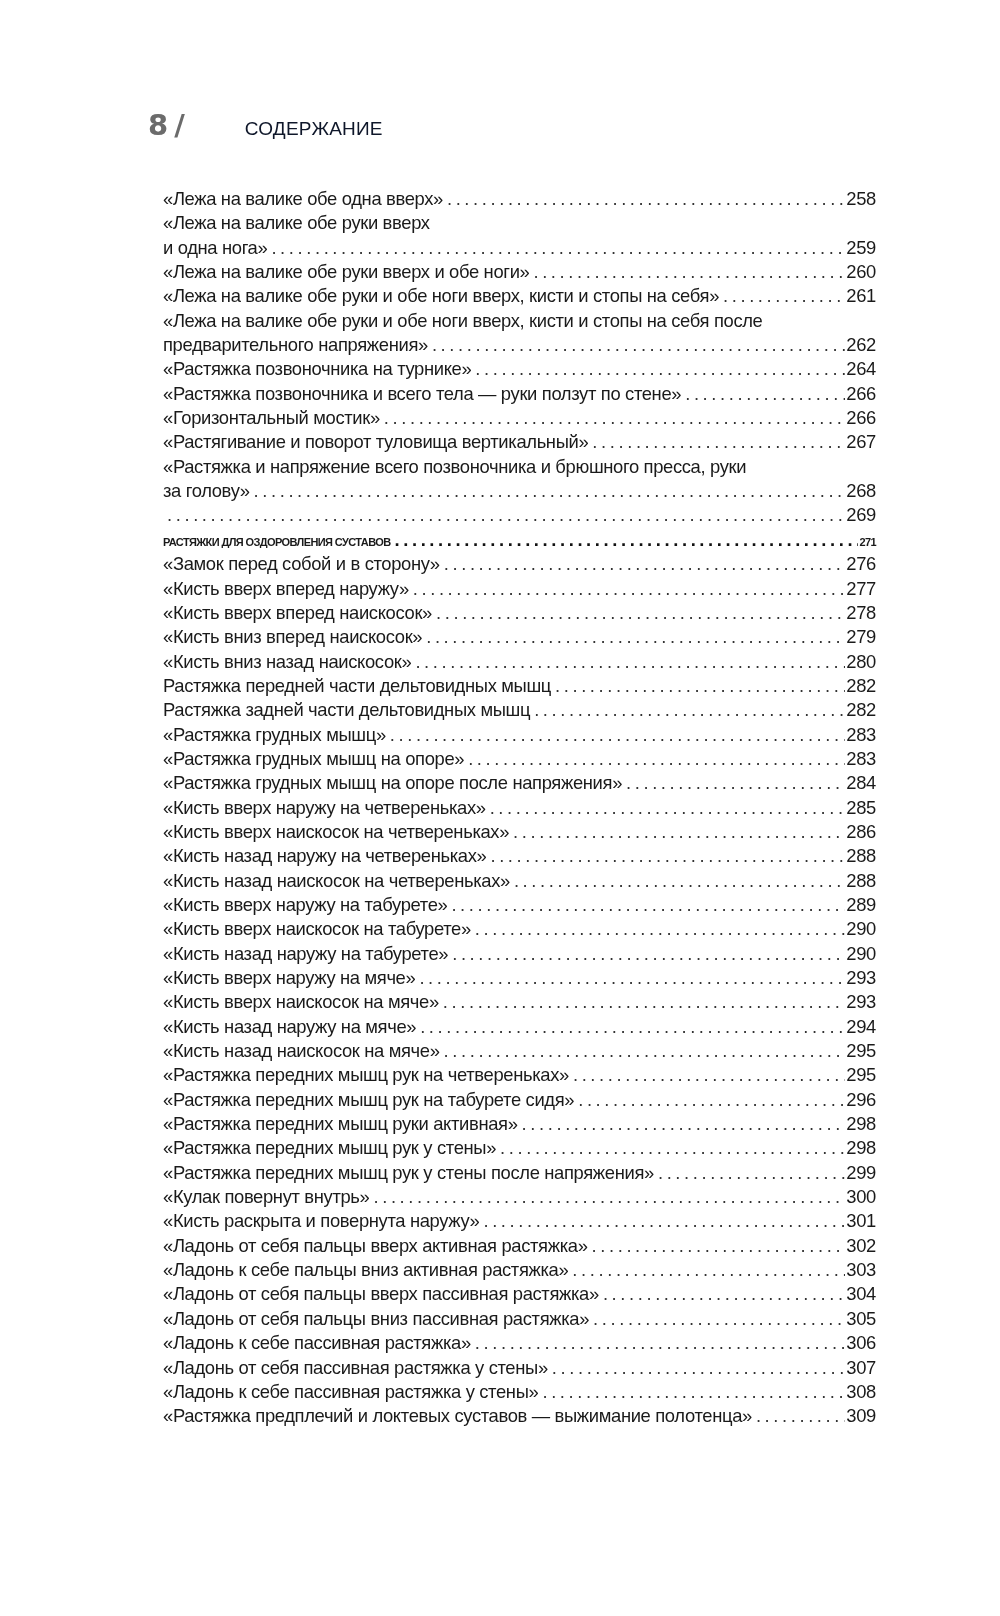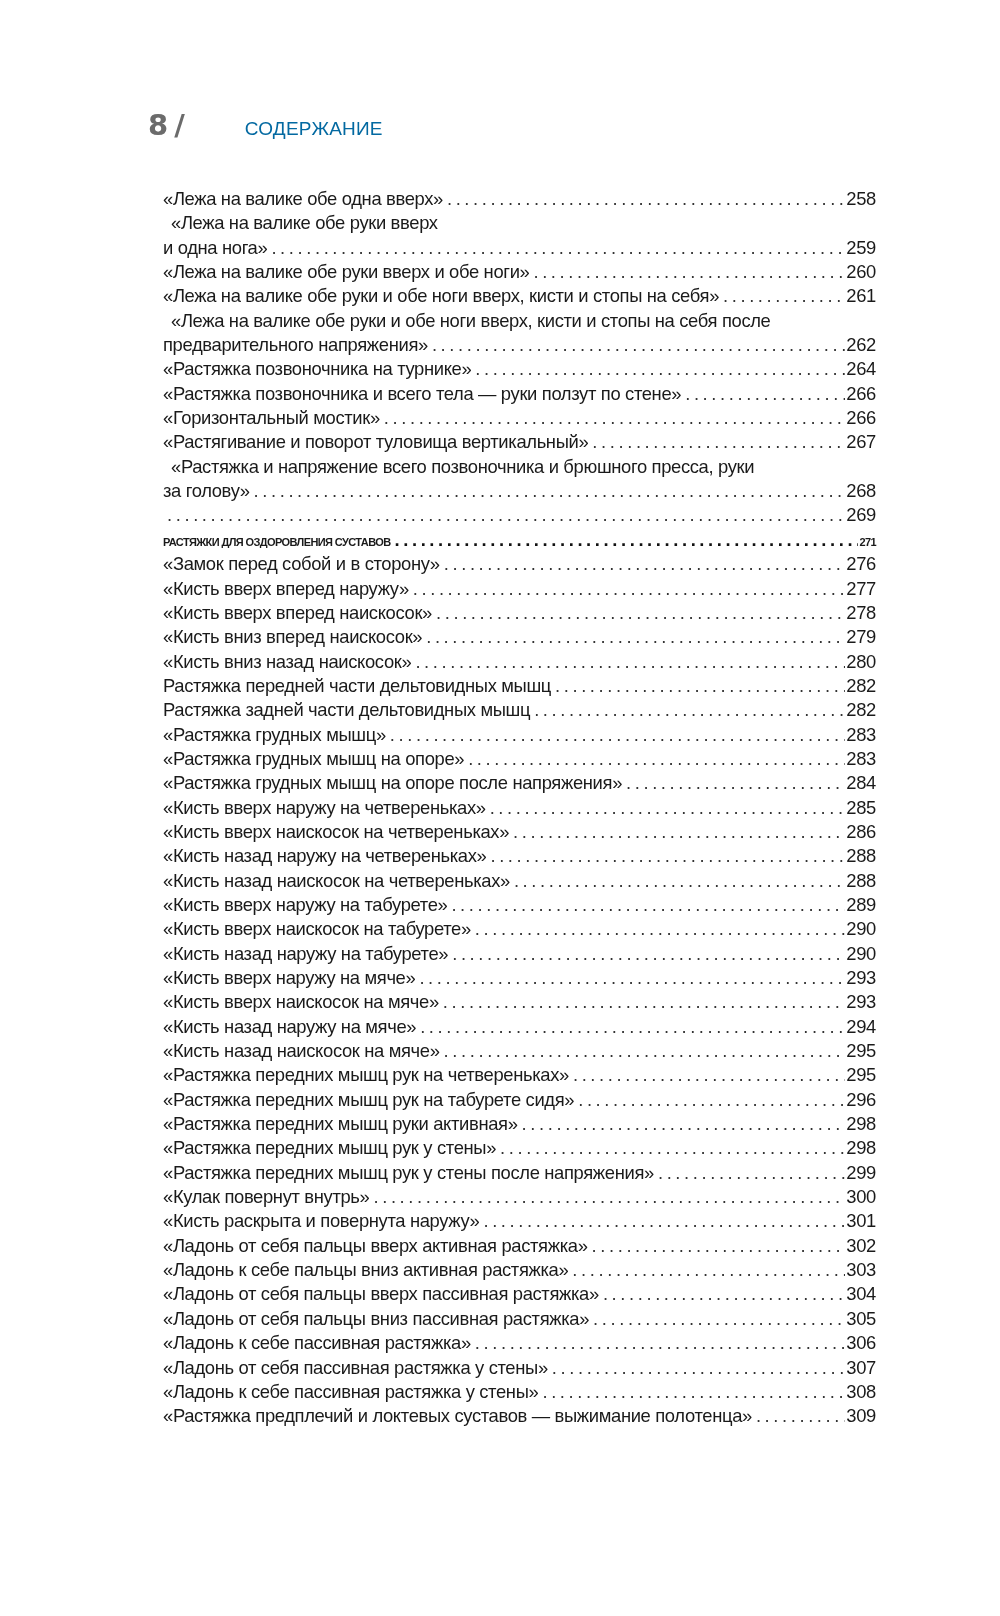--- a/index.html
+++ b/index.html
@@ -33,21 +33,21 @@
     .page-slash {
       font-family: "DejaVu Sans", sans-serif;
       font-weight: bold;
       font-size: 29px;
       color: #6b6b6b;
       margin-left: 6px;
     }
     .section-title {
       font-family: "Liberation Sans", sans-serif;
       font-size: 19px;
-      color: #0369a1;
+      color: #0f172a;
       margin-left: 60px;
       letter-spacing: 0.2px;
       margin-top: 9px;
     }
     .toc {
       position: absolute;
       left: 163px;
       top: 187px;
       width: 713px;
     }
@@ -90,21 +90,20 @@
       letter-spacing: -0.6px;
     }
     .toc-entry.heading .toc-dots {
       font-weight: bold;
       color: #111;
     }
     .toc-continued {
       display: block;
       height: 24.35px;
       white-space: nowrap;
-      margin-left: 8px;
     }
   </style>
 </head>
 <body>
 
 <div class="page-header">
   <span class="page-number">8</span>
   <span class="page-slash">/</span>
   <span class="section-title">СОДЕРЖАНИЕ</span>
 </div>

